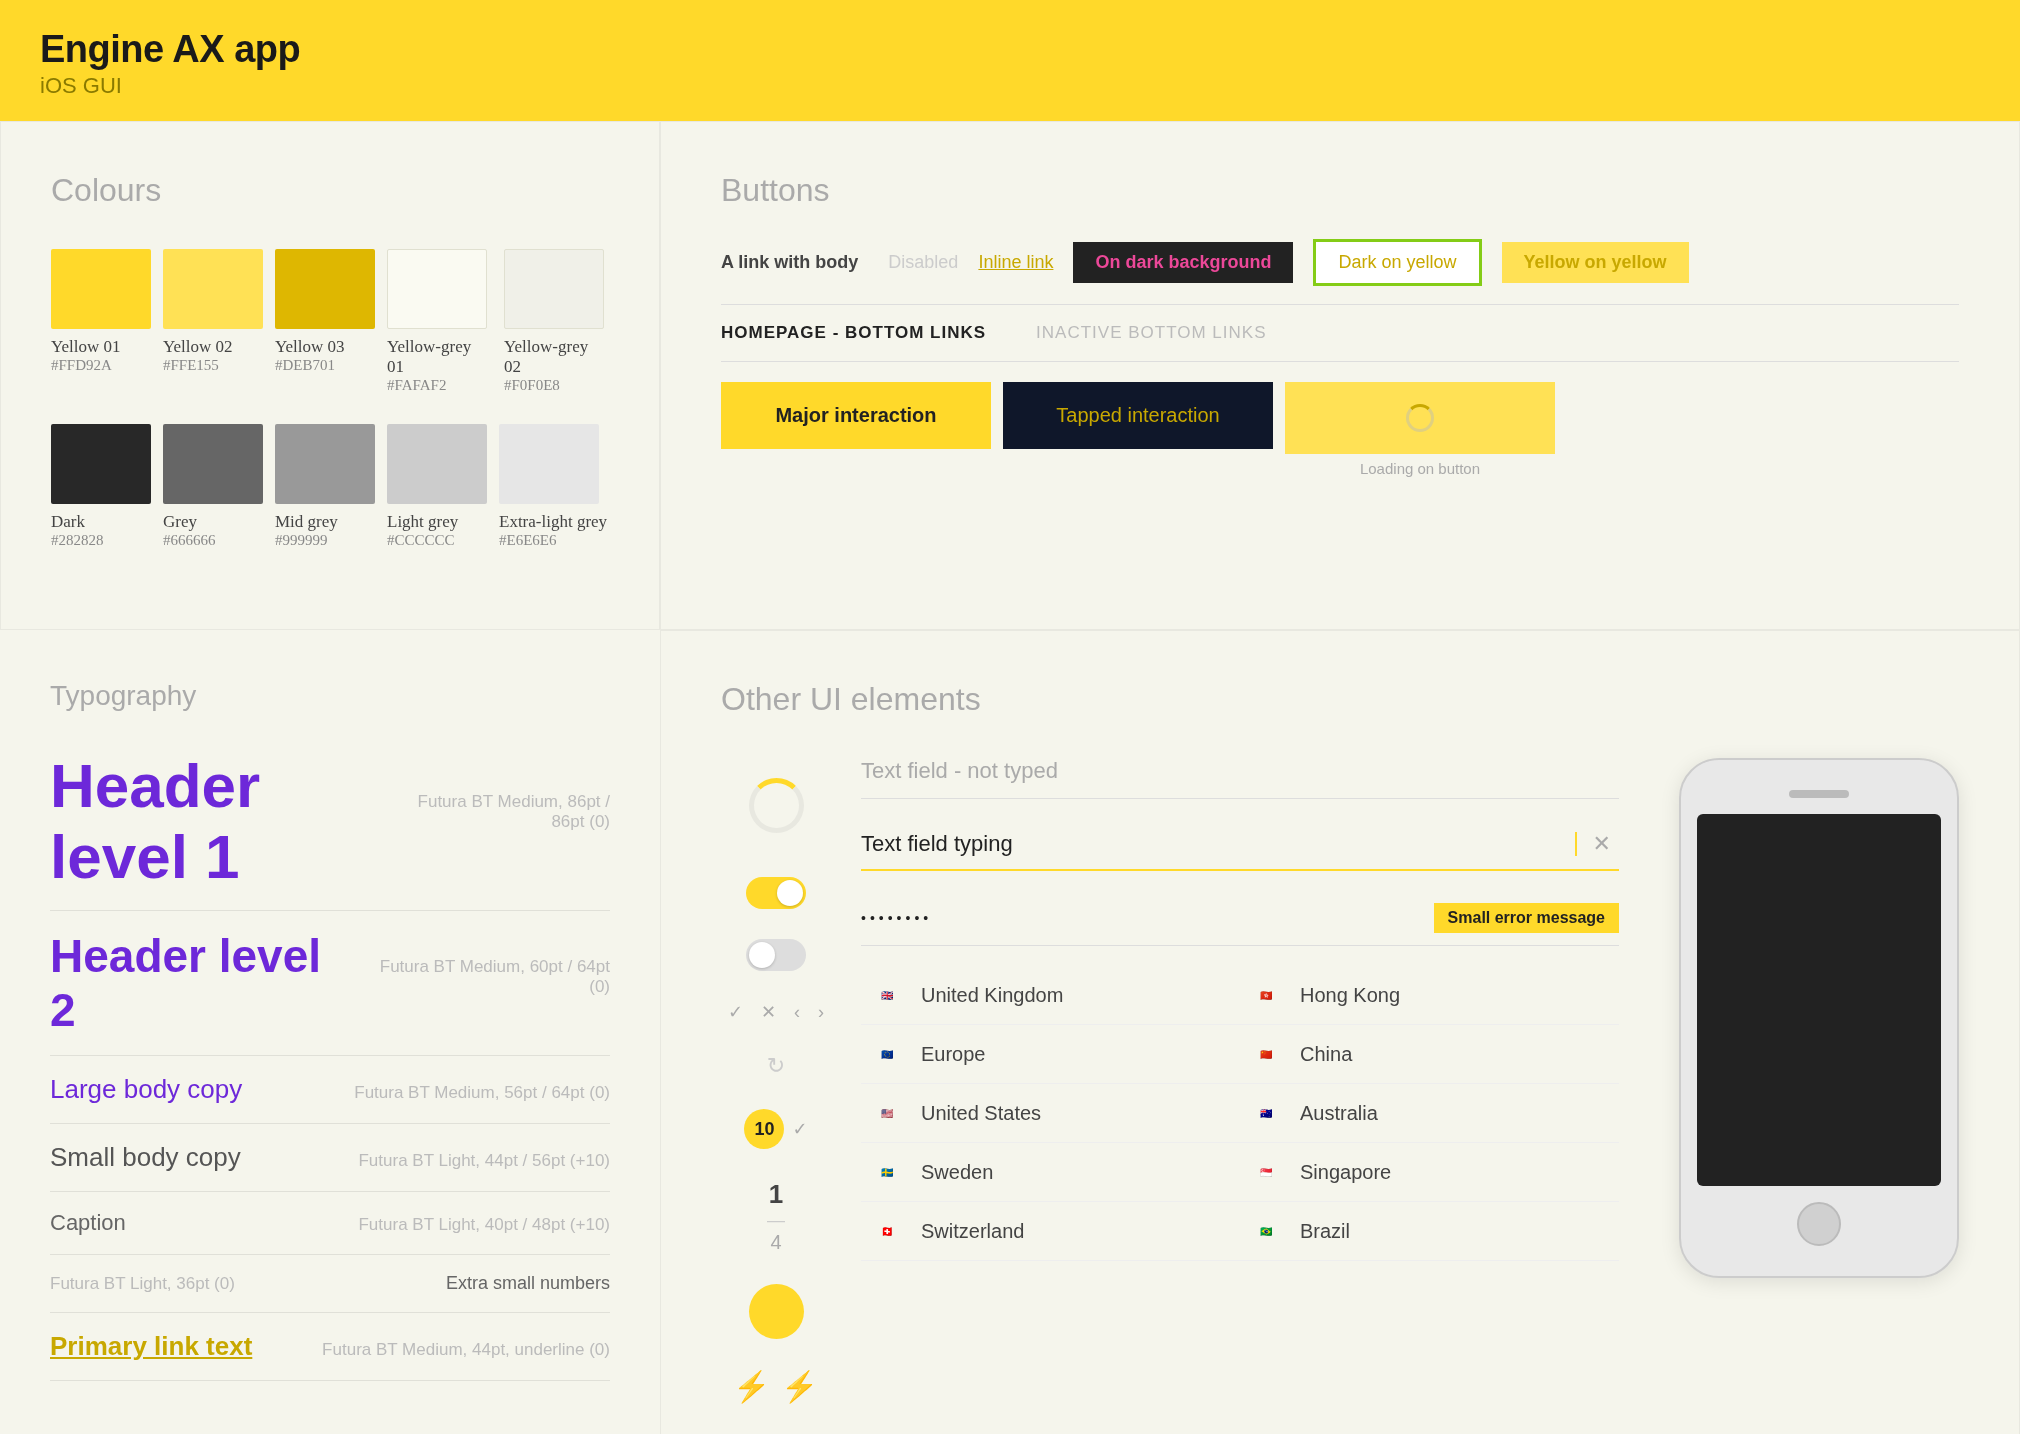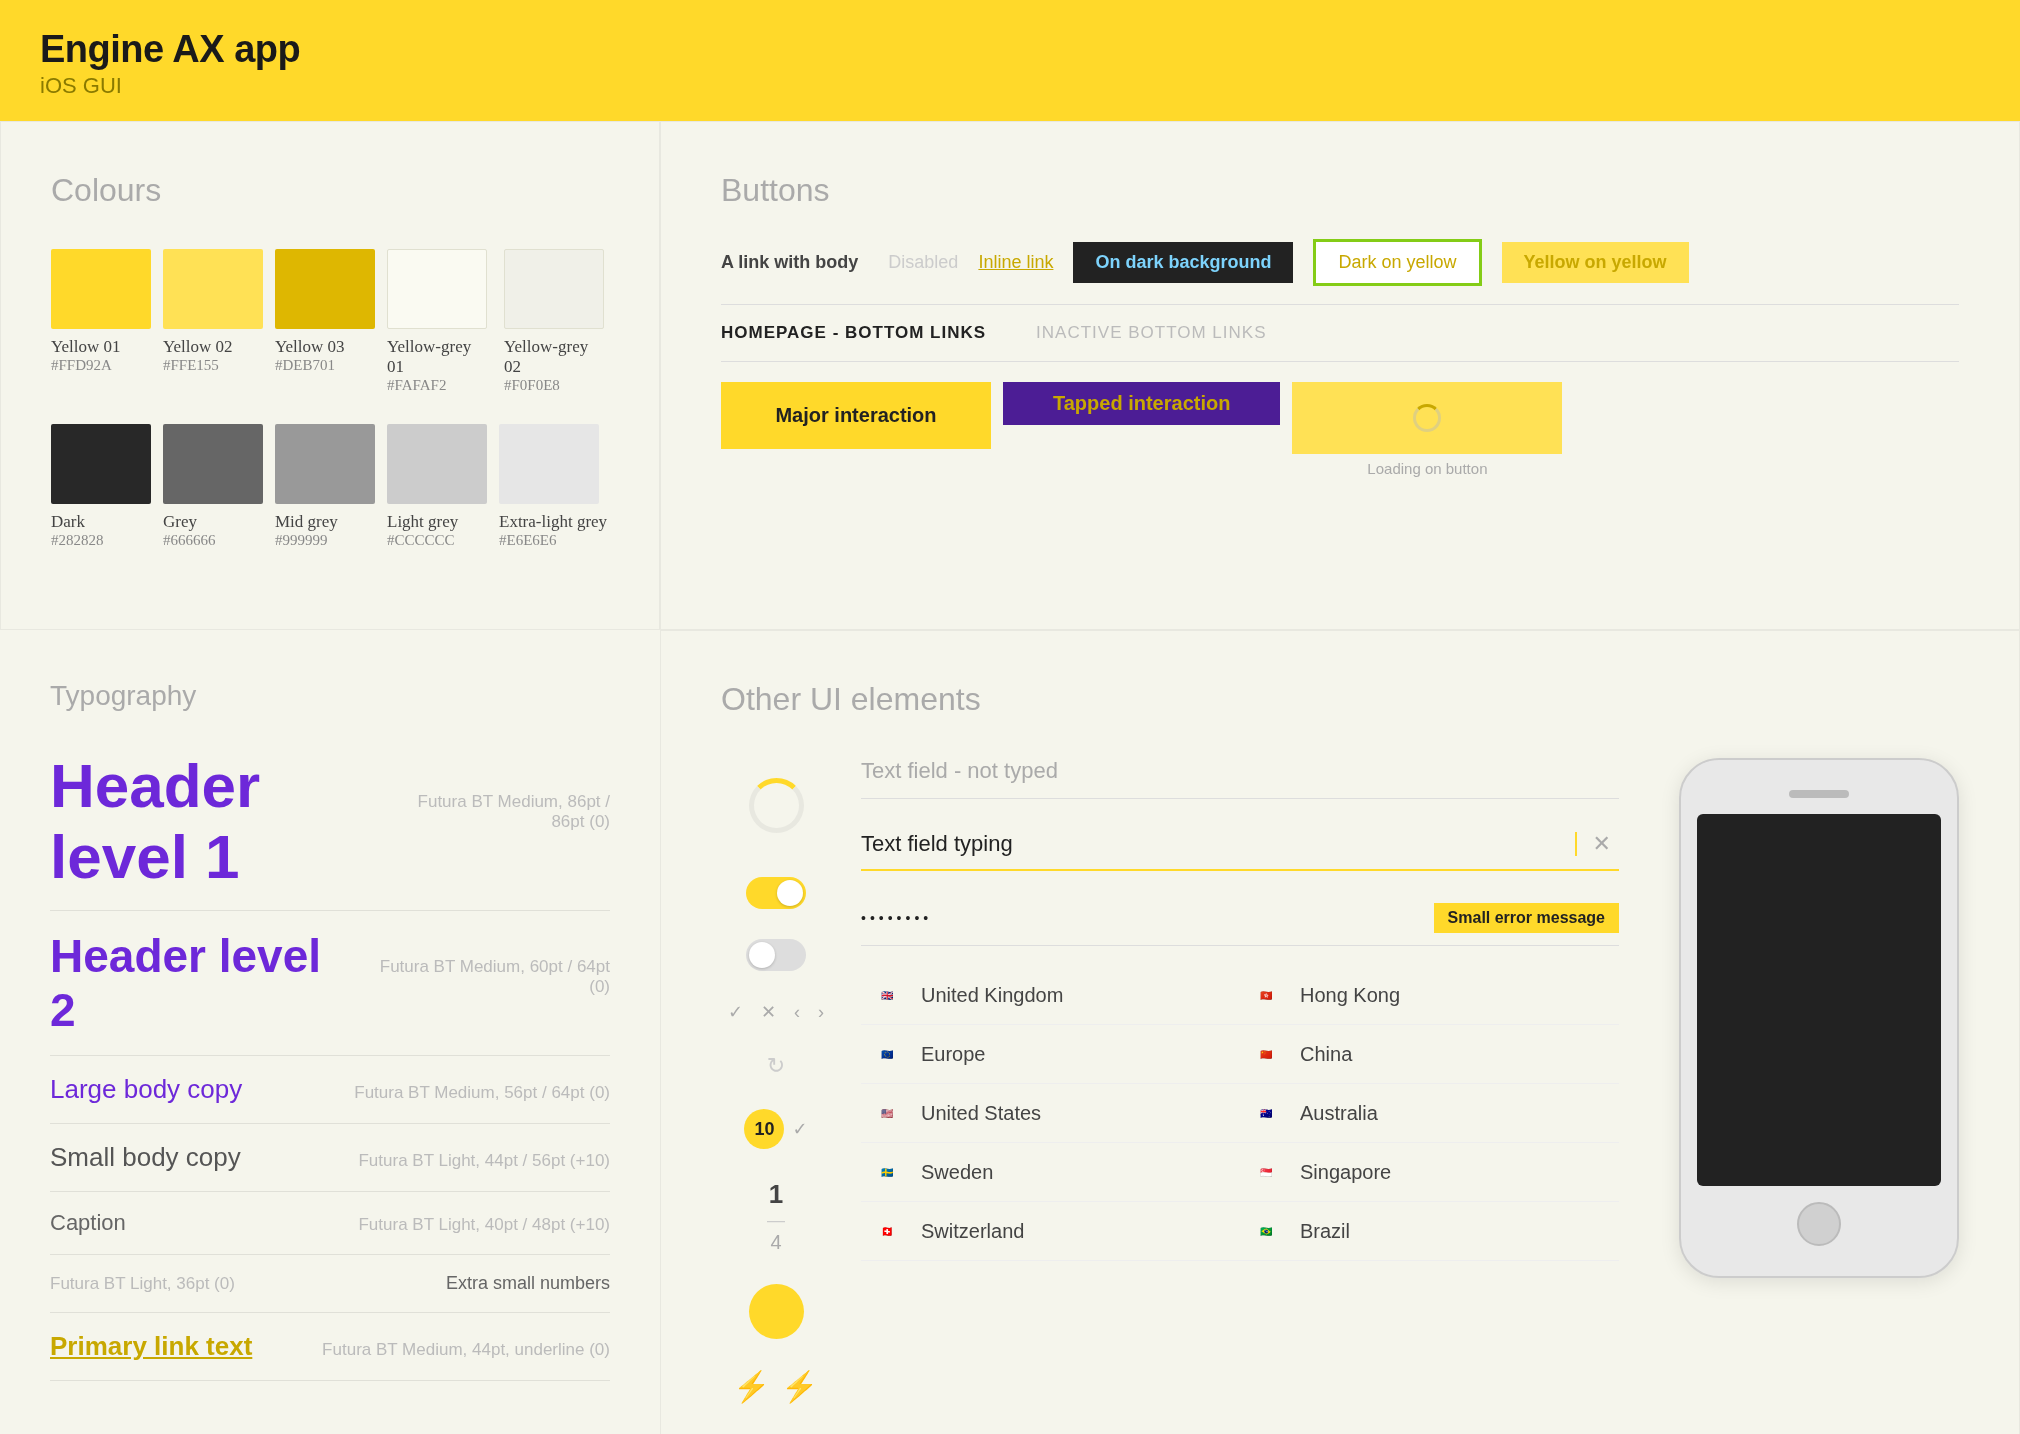--- a/index.html
+++ b/index.html
@@ -70,21 +70,21 @@
     }
     .colour-name { font-size: 17px; color: #444; font-weight: 500; }
     .colour-hex { font-size: 15px; color: #888; }
     .buttons-title { font-size: 32px; color: #aaa; font-weight: 300; margin-bottom: 30px; }
     .buttons-row-1 { display: flex; align-items: center; gap: 20px; margin-bottom: 10px; flex-wrap: wrap; }
     .btn-label { font-size: 18px; color: #444; font-weight: 600; margin-right: 10px; }
     .btn-disabled { color: #ccc; font-size: 18px; text-decoration: none; }
     .btn-inline { color: #c8a800; font-size: 18px; text-decoration: underline; }
     .btn-dark-bg {
       background: #222;
-      color: #7dd3fc;
+      color: #ec4899;
       border: none;
       padding: 10px 22px;
       font-size: 18px;
       font-weight: 600;
       cursor: pointer;
     }
     .btn-dark-yellow {
       background: #fff;
       color: #c8a800;
       border: 3px solid #84cc16;
@@ -114,26 +114,26 @@
       background: #FFD92A;
       color: #222;
       border: none;
       padding: 22px 50px;
       font-size: 20px;
       font-weight: 700;
       cursor: pointer;
       min-width: 270px;
     }
     .btn-tapped {
-      background: #4c1d95;
+      background: #0f172a;
       color: #c8a800;
       border: none;
-      padding: 10px 50px;
+      padding: 22px 50px;
       font-size: 20px;
-      font-weight: 700;
+      font-weight: 400;
       cursor: pointer;
       min-width: 270px;
     }
     .btn-loading-wrap { display: flex; flex-direction: column; align-items: center; }
     .btn-loading {
       background: #FFE155;
       color: #c8a800;
       border: none;
       padding: 22px 50px;
       font-size: 28px;

